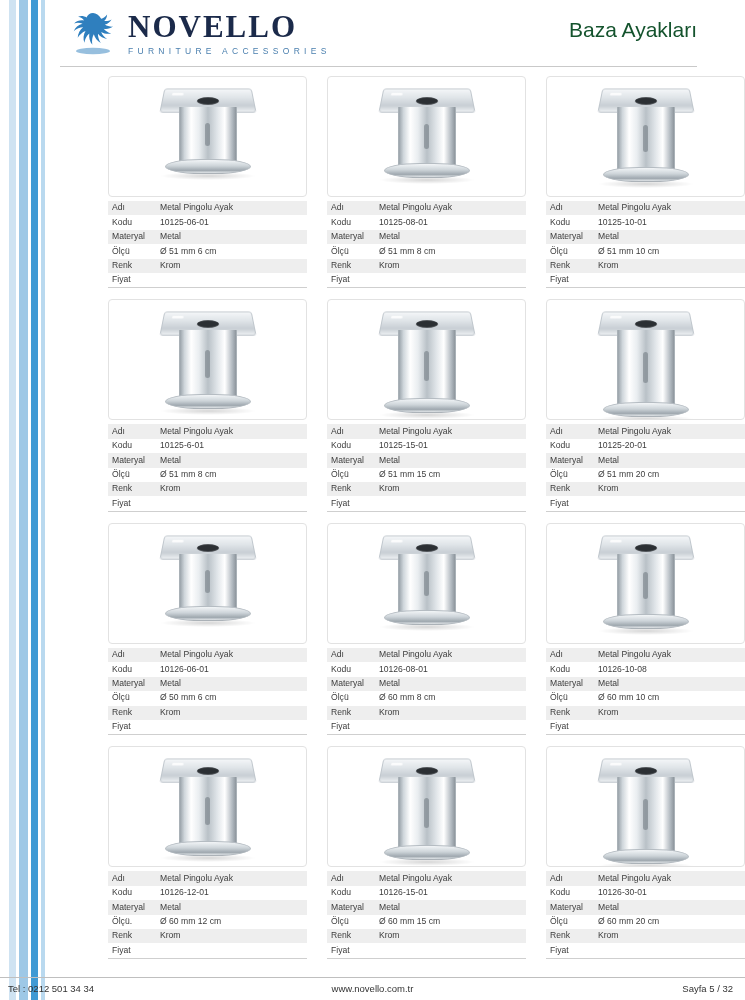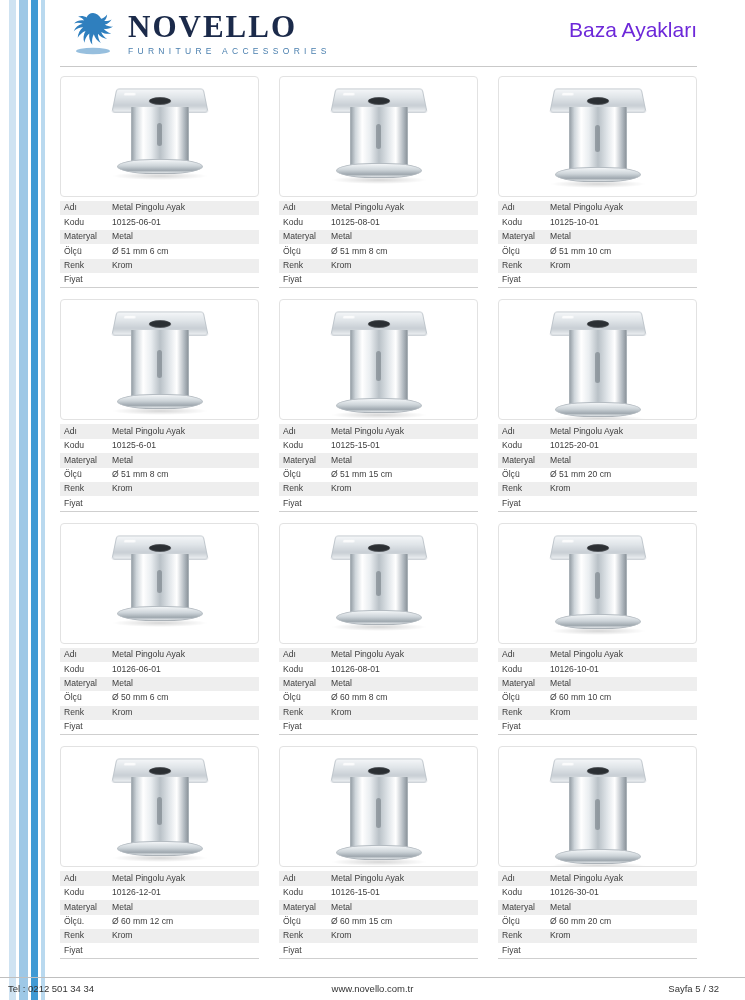--- a/index.html
+++ b/index.html
@@ -59,41 +59,41 @@
     font-size: 8.5px;
     letter-spacing: 4.3px;
     color: #4a7fae;
     margin-top: 4px;
     font-family: "Liberation Sans", sans-serif;
   }
   .page-title {
     position: absolute;
     right: 48px; top: 18px;
     font-size: 21px;
-    color: #6d28d9;
+    color: #14532d;
     font-family: "Liberation Sans", sans-serif;
   }
   .header-rule {
     position: absolute;
     left: 60px; top: 66px;
     width: 637px; height: 1px;
     background: #c9c9c9;
   }
 
   
   .grid {
     position: absolute;
     left: 60px; top: 76px;
     width: 637px;
     display: grid;
     grid-template-columns: repeat(3, 199px);
     column-gap: 20px;
     row-gap: 11px;
   }
-  .card { width: 199px; }
+  .card { width: 199px; margin-left: 48px; }
   .photo-box {
     width: 199px; height: 121px;
     border: 1px solid #e2e2e2;
     border-radius: 4px;
     background: #ffffff;
     position: relative;
     overflow: hidden;
   }
 
   
@@ -176,21 +176,21 @@
   }
   .footer {
     position: absolute;
     left: 0; bottom: 0;
     width: 745px; height: 22px;
     font-size: 9.5px;
     color: #333333;
   }
   .footer-left  { position: absolute; left: 8px;  top: 5px; }
   .footer-center{ position: absolute; left: 0; right: 0; top: 5px; text-align: center; }
-  .footer-right { position: absolute; right: 26px; top: 5px; }
+  .footer-right { position: absolute; right: 12px; top: 5px; }
 </style>
 </head>
 <body>
 
 <div id="page">
 
   <div class="left-band">
     <div class="stripe s1"></div>
     <div class="stripe s2"></div>
     <div class="stripe s3"></div>
@@ -501,21 +501,21 @@
           <div class="leg leg-base" style="top:90px;"></div>
           <div class="leg leg-shadow" style="top:103px;"></div>
         </div>
         <div class="spec">
           <div class="spec-row alt">
             <span class="spec-key">Adı</span>
             <span class="spec-val">Metal Pingolu Ayak</span>
           </div>
           <div class="spec-row">
             <span class="spec-key">Kodu</span>
-            <span class="spec-val">10126-10-01</span>
+            <span class="spec-val">10126-10-08</span>
           </div>
           <div class="spec-row alt">
             <span class="spec-key">Materyal</span>
             <span class="spec-val">Metal</span>
           </div>
           <div class="spec-row">
             <span class="spec-key">Ölçü</span>
             <span class="spec-val">Ø 60 mm 10 cm</span>
           </div>
           <div class="spec-row alt">

